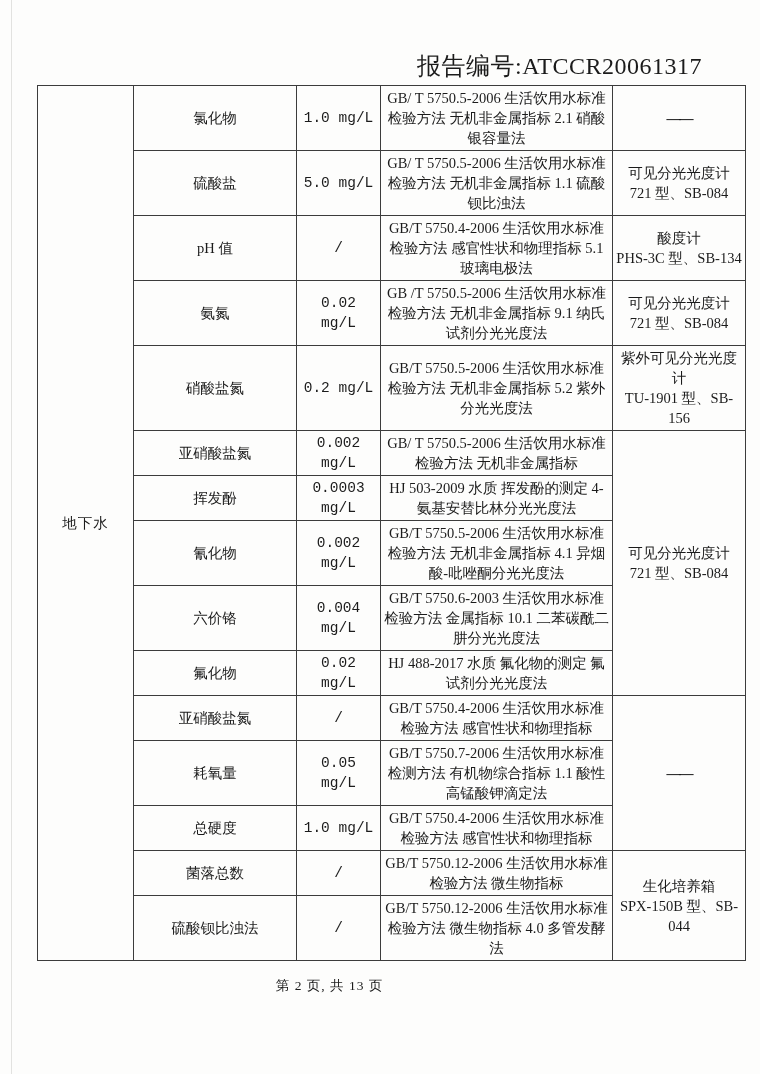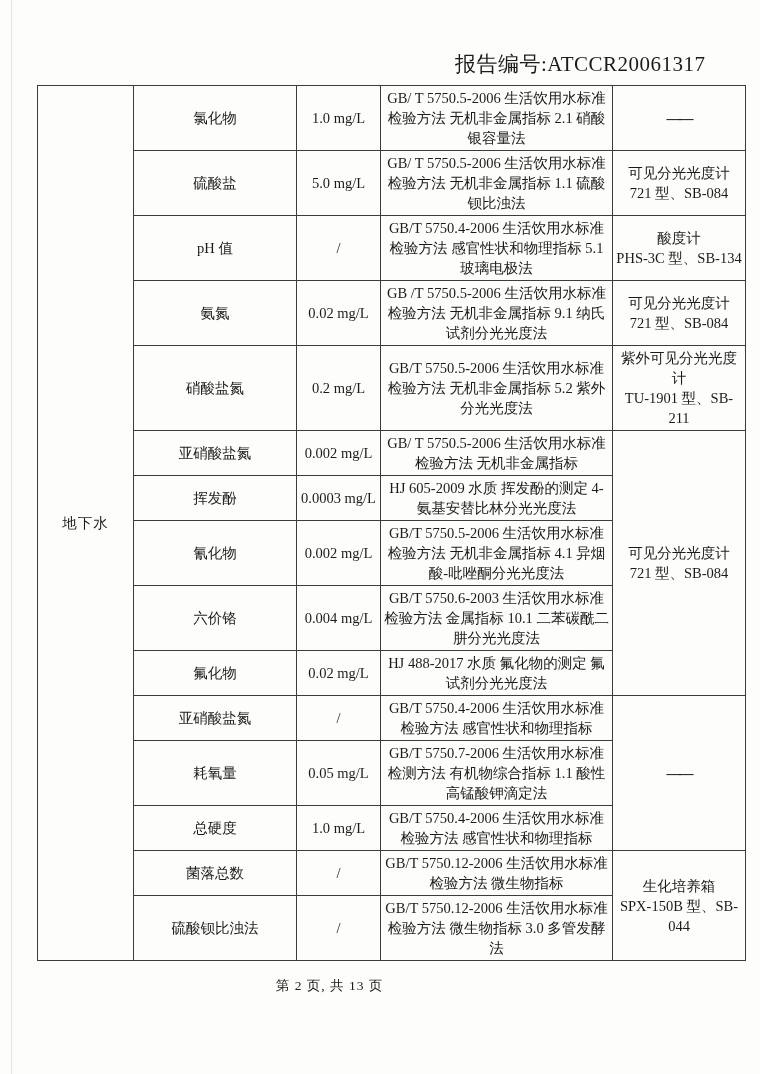--- a/index.html
+++ b/index.html
@@ -7,37 +7,37 @@
     width:760px;height:1074px;position:relative;
     background:#fdfdfc;
     font-family:"Liberation Serif","DejaVu Serif",serif;
     color:#1b1b1b;overflow:hidden;
   }
   .scan-edge{
     position:absolute;left:11px;top:0;width:1px;height:1074px;
     background:#e2e2e0;
   }
   .report-no{
-    position:absolute;left:455px;top:50px;
-    font-size:21px;letter-spacing:0.5px;white-space:nowrap;
+    position:absolute;left:417px;top:50px;
+    font-size:24px;letter-spacing:0.5px;white-space:nowrap;
   }
   table.methods{
     position:absolute;left:37px;top:85px;
     border-collapse:collapse;table-layout:fixed;width:708px;
   }
   table.methods td{
     border:1px solid #3c3c3c;
     text-align:center;vertical-align:middle;
     font-size:14.5px;line-height:20px;
     padding:2px 3px;
     word-break:break-word;
   }
   td.sample{font-size:15px;letter-spacing:1px;}
   td.param{font-size:15px;}
-  td.limit{font-size:14px;}
+  td.limit{font-size:14px;font-family:Liberation Mono, monospace;}
   td.method{font-size:14px;padding:2px 5px;}
   td.instr{font-size:14.5px;line-height:23px;white-space:pre-line;}
   td.dash{letter-spacing:-2px;font-weight:bold;}
   .r3{height:62px;}   
   .r2{height:44px;}   
   .footer{
     position:absolute;left:0;top:977px;width:659px;
     text-align:center;font-size:13.5px;letter-spacing:1px;
   }
 </style>
@@ -83,33 +83,33 @@
       <td class="limit">0.02 mg/L</td>
       <td class="method">GB /T 5750.5-2006 生活饮用水标准检验方法 无机非金属指标 9.1 纳氏试剂分光光度法</td>
       <td class="instr">可见分光光度计
 721 型、SB-084</td>
     </tr>
     <tr class="r3">
       <td class="param">硝酸盐氮</td>
       <td class="limit">0.2 mg/L</td>
       <td class="method">GB/T 5750.5-2006 生活饮用水标准检验方法 无机非金属指标 5.2 紫外分光光度法</td>
       <td class="instr">紫外可见分光光度计
-TU-1901 型、SB-211</td>
+TU-1901 型、SB-156</td>
     </tr>
     <tr class="r2">
       <td class="param">亚硝酸盐氮</td>
       <td class="limit">0.002 mg/L</td>
       <td class="method">GB/ T 5750.5-2006 生活饮用水标准检验方法 无机非金属指标</td>
       <td class="instr" rowspan="5">可见分光光度计
 721 型、SB-084</td>
     </tr>
     <tr class="r2">
       <td class="param">挥发酚</td>
       <td class="limit">0.0003 mg/L</td>
-      <td class="method">HJ 605-2009 水质 挥发酚的测定 4-氨基安替比林分光光度法</td>
+      <td class="method">HJ 503-2009 水质 挥发酚的测定 4-氨基安替比林分光光度法</td>
     </tr>
     <tr class="r3">
       <td class="param">氰化物</td>
       <td class="limit">0.002 mg/L</td>
       <td class="method">GB/T 5750.5-2006 生活饮用水标准检验方法 无机非金属指标 4.1 异烟酸-吡唑酮分光光度法</td>
     </tr>
     <tr class="r3">
       <td class="param">六价铬</td>
       <td class="limit">0.004 mg/L</td>
       <td class="method">GB/T 5750.6-2003 生活饮用水标准检验方法 金属指标 10.1 二苯碳酰二肼分光光度法</td>
@@ -138,18 +138,18 @@
     <tr class="r2">
       <td class="param">菌落总数</td>
       <td class="limit">/</td>
       <td class="method">GB/T 5750.12-2006 生活饮用水标准检验方法 微生物指标</td>
       <td class="instr" rowspan="2">生化培养箱
 SPX-150B 型、SB-044</td>
     </tr>
     <tr class="r2">
       <td class="param">硫酸钡比浊法</td>
       <td class="limit">/</td>
-      <td class="method">GB/T 5750.12-2006 生活饮用水标准检验方法 微生物指标 3.0 多管发酵法</td>
+      <td class="method">GB/T 5750.12-2006 生活饮用水标准检验方法 微生物指标 4.0 多管发酵法</td>
     </tr>
   </tbody>
 </table>
 
 <div class="footer">第 2 页, 共 13 页</div>
 
 </body></html>

